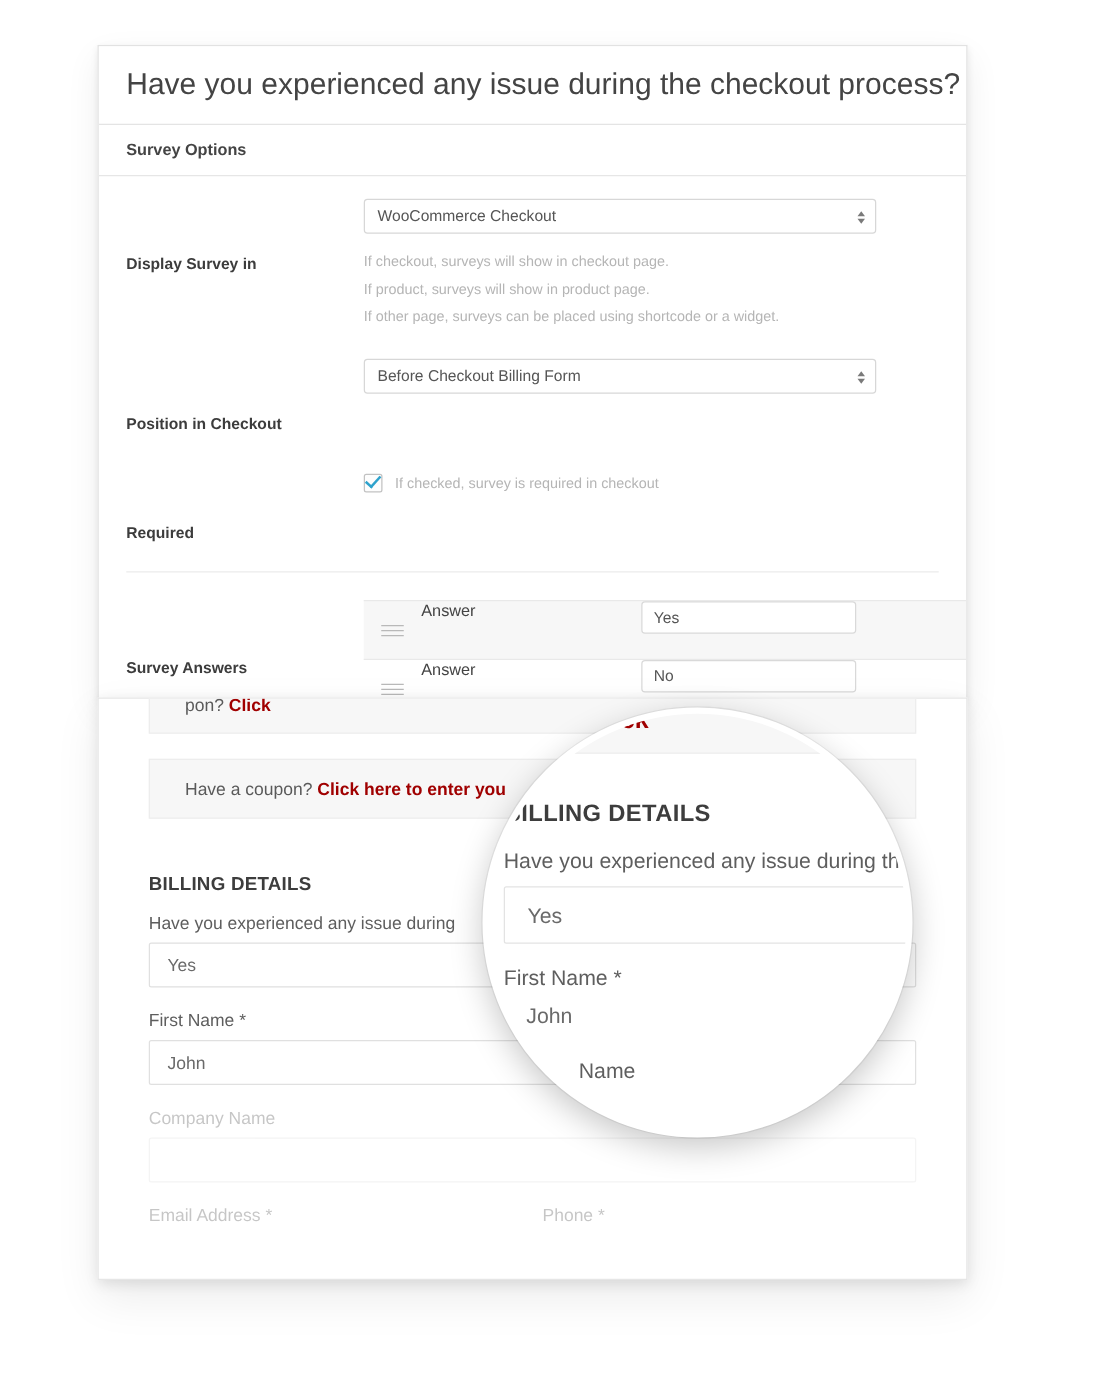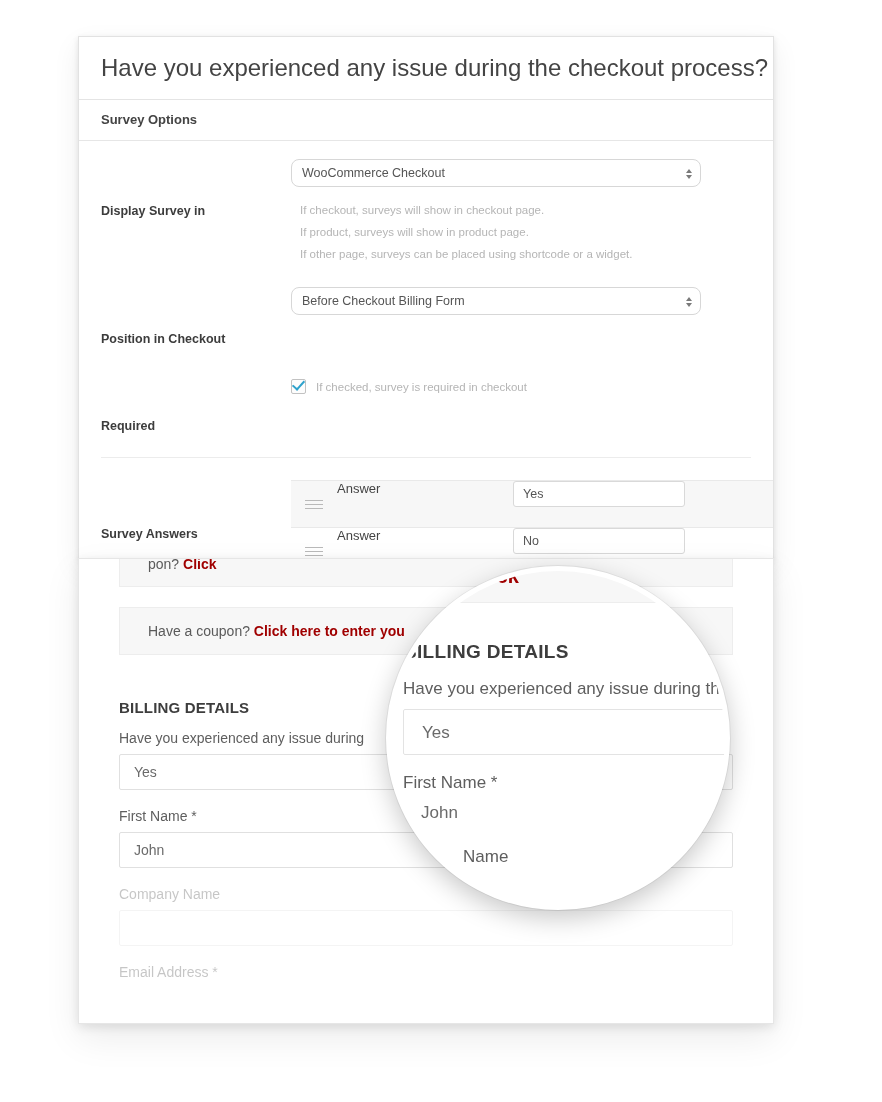--- a/index.html
+++ b/index.html
@@ -81,21 +81,21 @@
   .field-control {
     flex: 1 1 auto;
     min-width: 0;
   }
 
   .select-box {
     position: relative;
     width: 410px;
     height: 28px;
     border: 1px solid #d7d7d7;
-    border-radius: 8px;
+    border-radius: 3px;
     background: #ffffff;
     box-sizing: border-box;
   }
 
   .select-box .select-value {
     position: absolute;
     left: 10px;
     top: 0;
     line-height: 27px;
     font-size: 12.5px;
@@ -119,21 +119,21 @@
     display: block;
     width: 0;
     height: 0;
     border-left: 3.5px solid transparent;
     border-right: 3.5px solid transparent;
   }
   .select-box .select-arrows i.up { border-bottom: 4px solid #7a7a7a; }
   .select-box .select-arrows i.down { border-top: 4px solid #7a7a7a; }
 
   .hint-list {
-    margin: 12px 0 0 9px;
+    margin: 12px 0 0 0;
     padding: 0;
     list-style: none;
   }
   .hint-list li {
     font-size: 11.5px;
     color: #b5b5b5;
     line-height: 22px;
   }
 
   .checkbox-row {
@@ -524,20 +524,21 @@
       <div class="text-input">Yes</div>
 
       <div class="field-caption">First Name *</div>
       <div class="text-input">John</div>
 
       <div class="field-caption faded">Company Name</div>
       <div class="text-input faded"></div>
 
       <div style="display:flex; gap:16px;">
         <div class="field-caption faded" style="flex:1;">Email Address *</div>
+        <div class="field-caption faded" style="flex:1;">Phone *</div>
       </div>
     </div>
 
   </div>
 
   <div class="lens">
     <div class="lens-inner">
 
       <div class="lens-coupon">
         <span>pon?</span>

